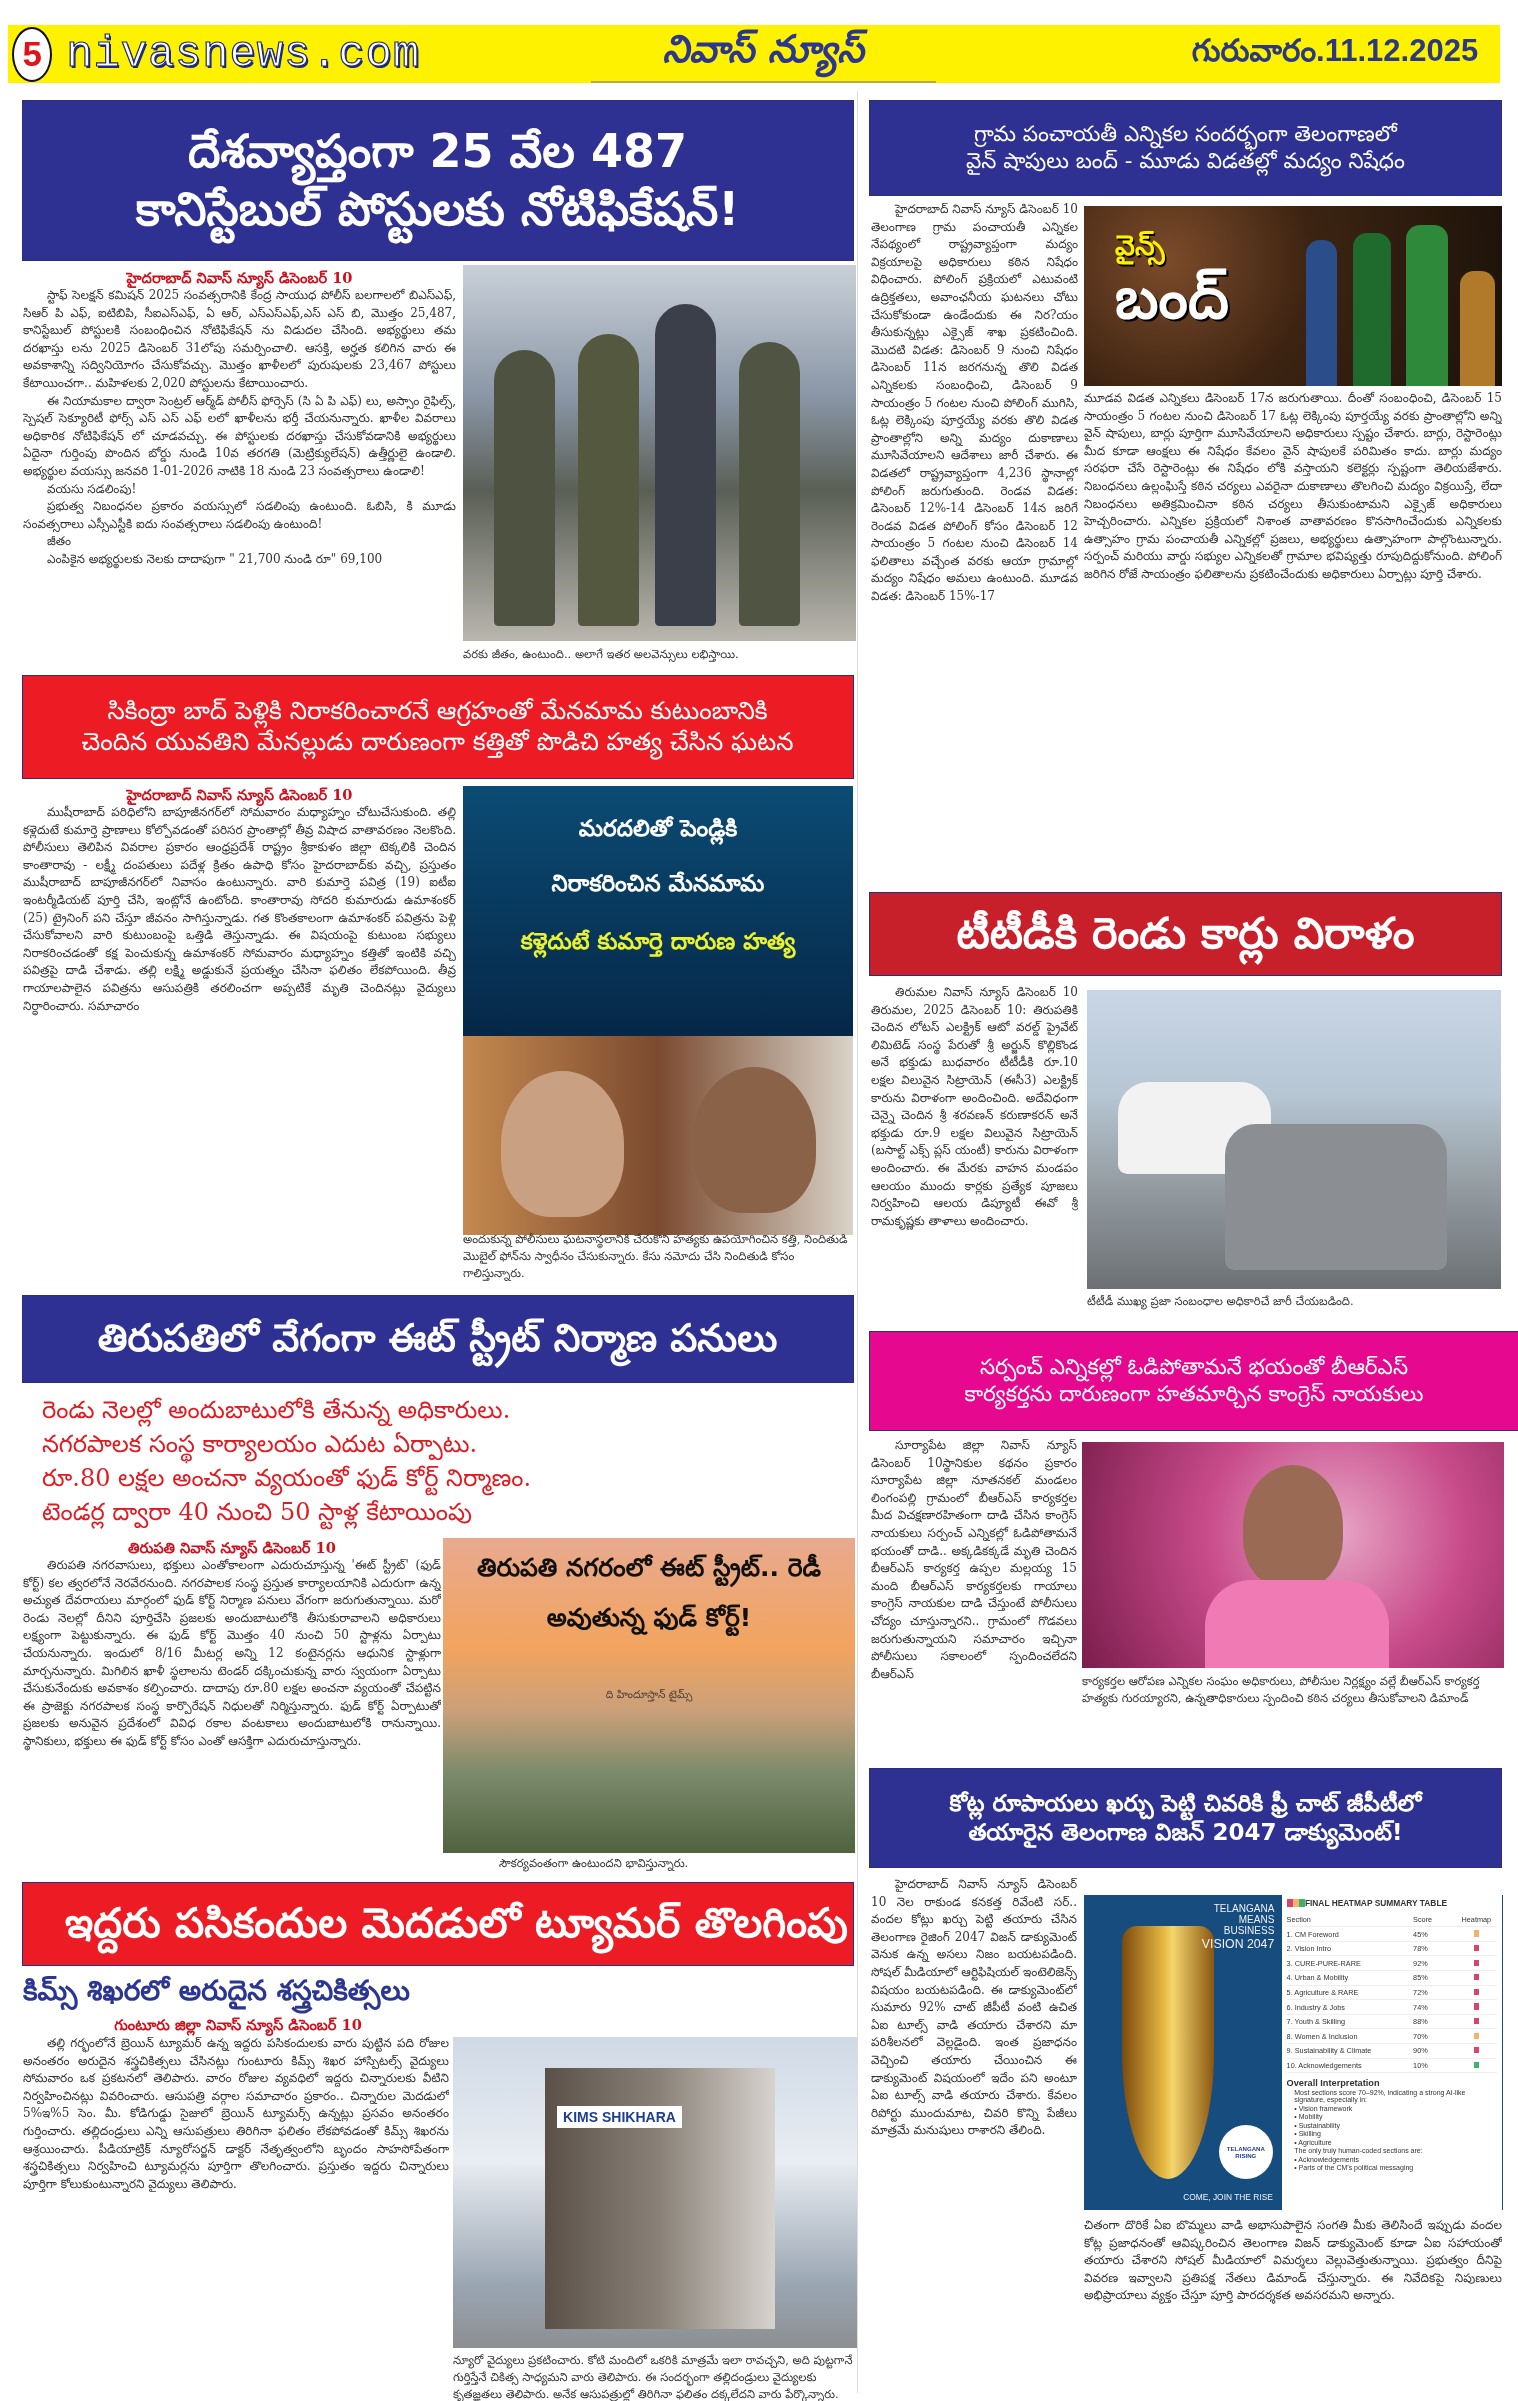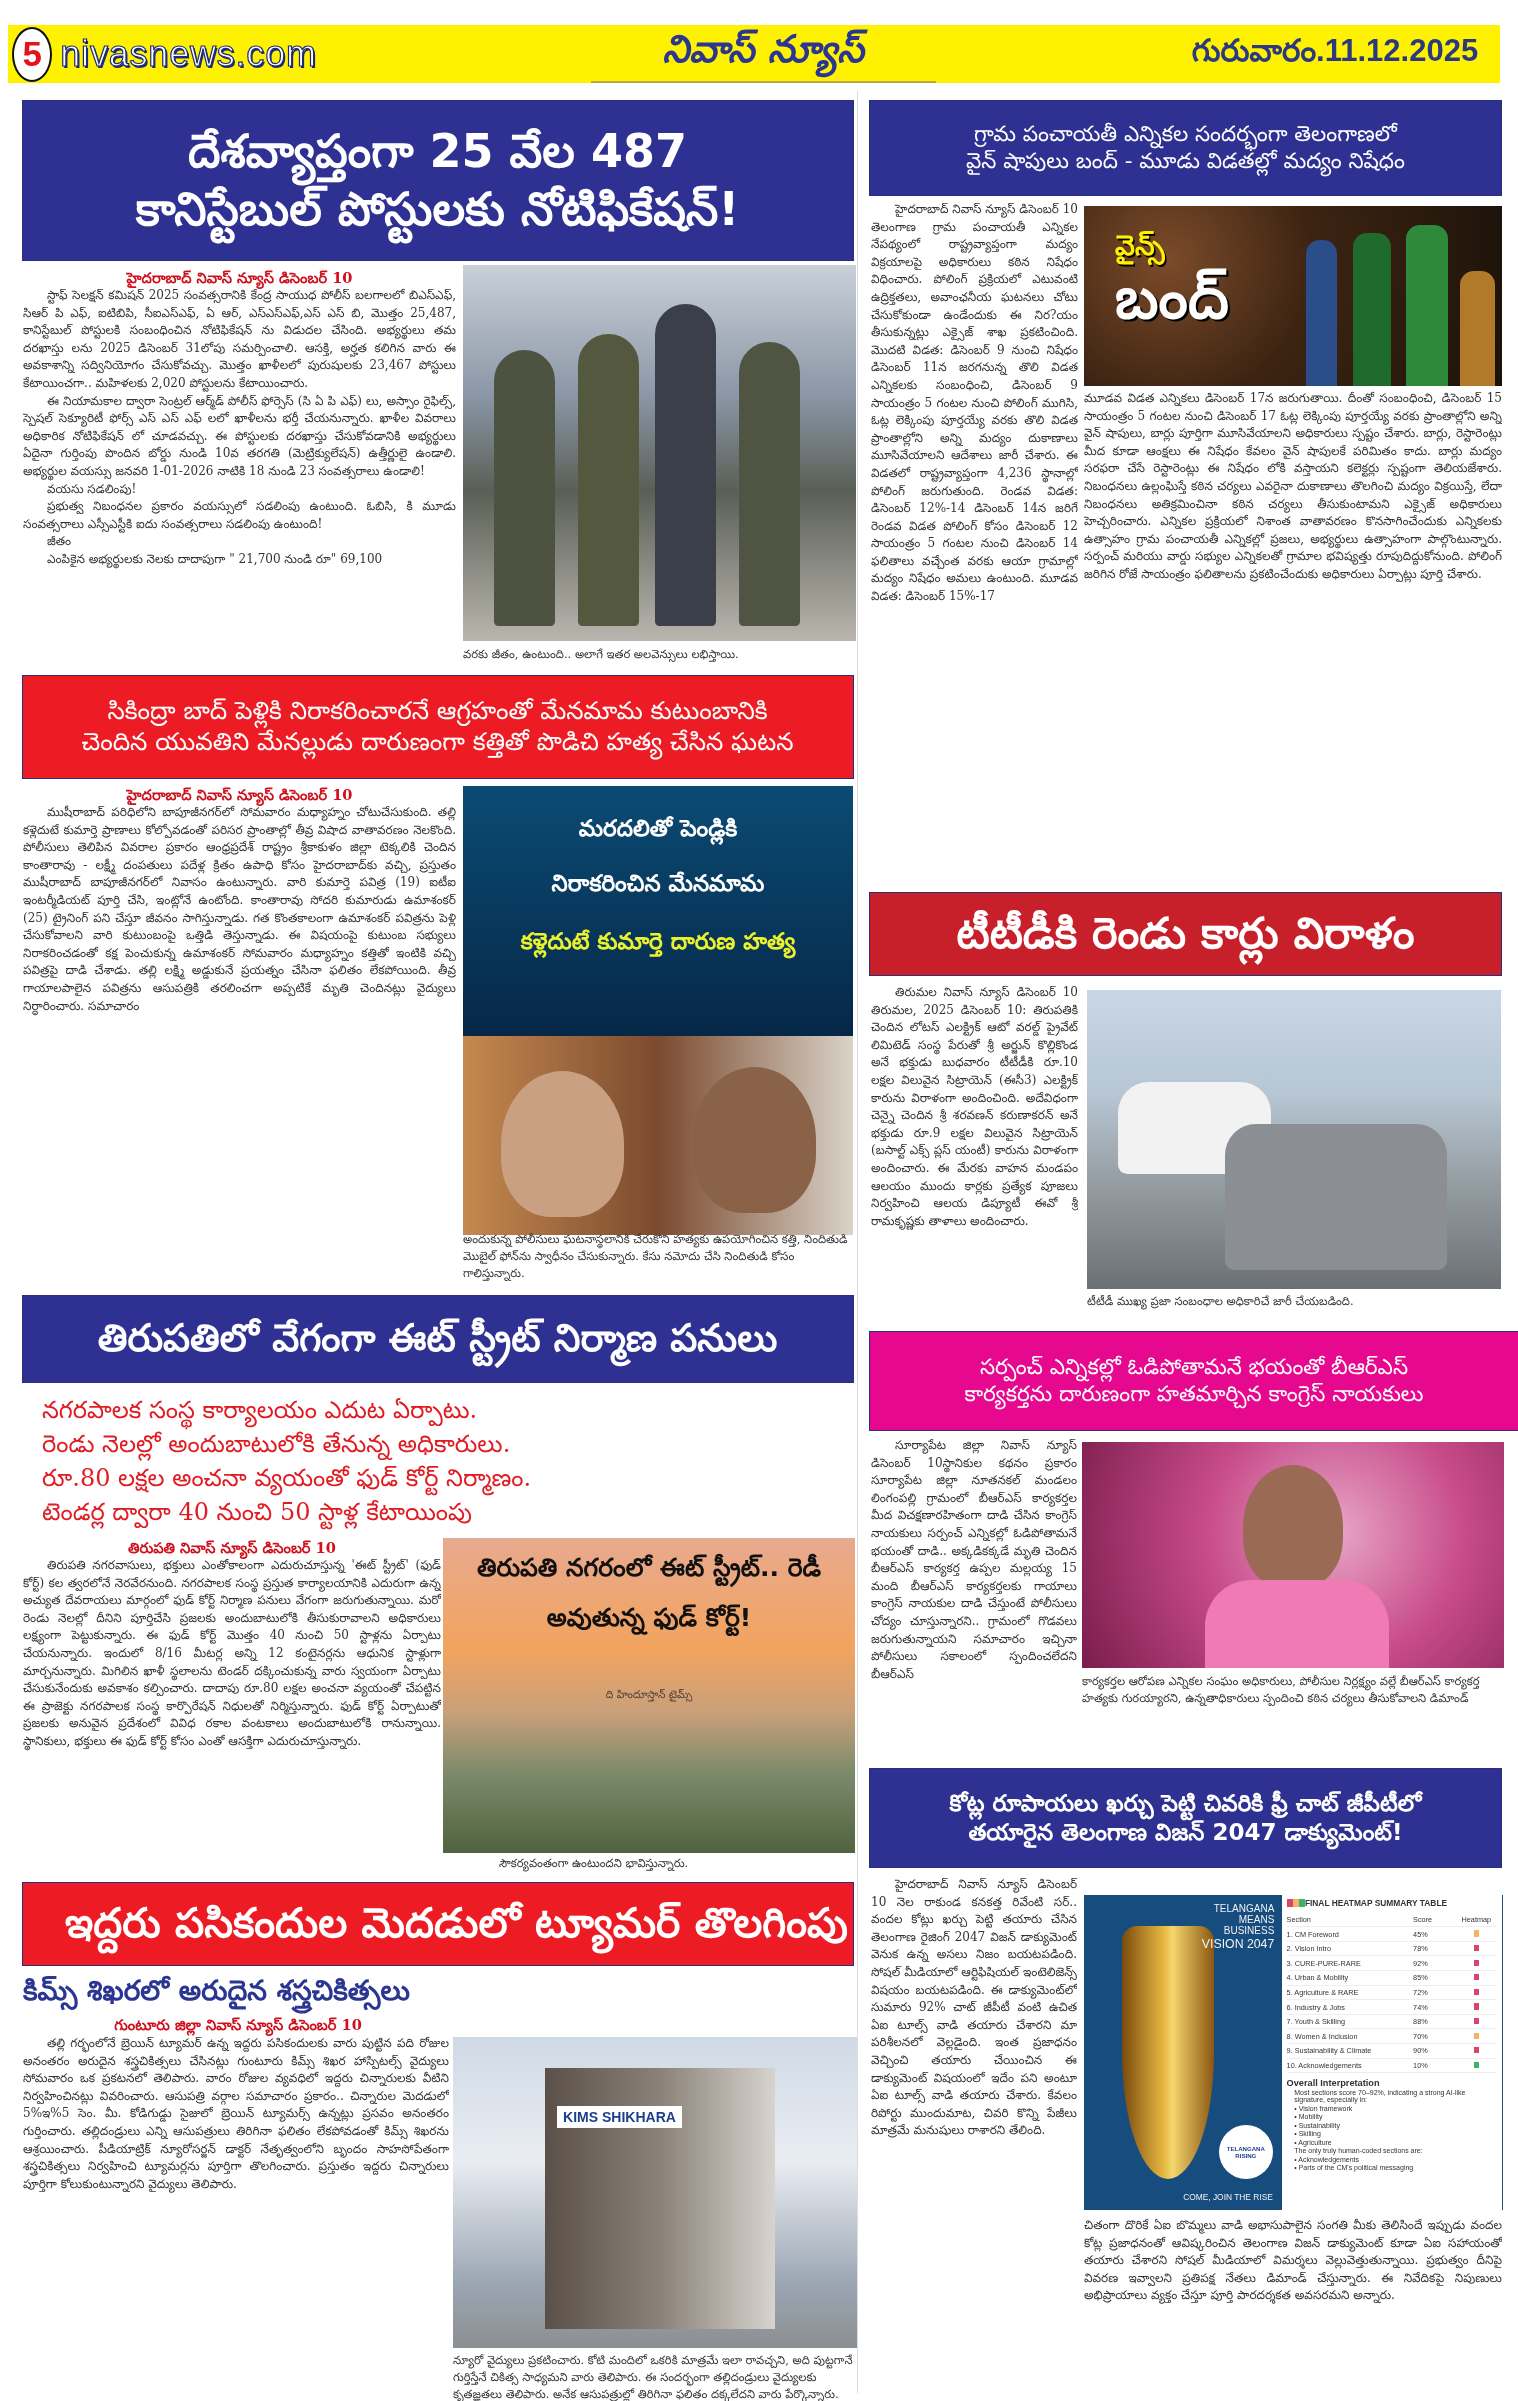--- a/index.html
+++ b/index.html
@@ -2,21 +2,21 @@
 <html style="font-size:12.3px"><head>
 <meta charset="utf-8">
 <style>
   * { box-sizing: border-box; margin: 0; padding: 0; }
   html, body { width: 1518px; height: 2401px; background: #ffffff; overflow: hidden; }
   body { font-family: "DejaVu Sans", sans-serif; color: #222; position: relative; }
 
   .masthead { position: absolute; left: 7.7px; top: 25px; width: 1492px; height: 58px; background: #fff200; }
   .mast-left { position: absolute; left: 0; top: 0; height: 58px; display: flex; align-items: center; }
   .page-num { width: 40px; height: 55px; border: 2.3px solid #111; border-radius: 50%; background: #fff; display: flex; align-items: center; justify-content: center; color: #e3121b; font-weight: bold; font-size: 35px; font-family: "Liberation Sans", sans-serif; margin-left: 4.6px; }
-  .site-url { font-family: Liberation Sans, sans-serif; font-size: 36px; color: #fff; -webkit-text-stroke: 1.2px #1d2a7a; letter-spacing: 0.8px; margin-left: 8px; text-shadow: 1.5px 1.5px 0 #1d2a7a; }
+  .site-url { font-family: Liberation Mono, monospace; font-size: 44px; color: #fff; -webkit-text-stroke: 1.2px #1d2a7a; letter-spacing: 0.8px; margin-left: 14px; text-shadow: 1.5px 1.5px 0 #1d2a7a; }
   .mast-title { position: absolute; left: 583px; top: 0; width: 345px; height: 58px; display: flex; align-items: center; justify-content: center; font-size: 38px; font-weight: bold; color: #2b3693; font-style: italic; border-bottom: 2.3px solid #b8a940; }
   .mast-date { position: absolute; right: 21.5px; top: 0; height: 58px; display: flex; align-items: center; font-size: 31px; font-weight: bold; color: #2b3a80; font-family: "Liberation Sans", sans-serif; }
 
   .headline { position: absolute; display: flex; flex-direction: column; align-items: center; justify-content: center; color: #fff; font-weight: bold; text-align: center; border: 1.5px solid #2a2f7d; line-height: 1.25; }
   .hl-blue { background: #2e3192; }
   .hl-red { background: #ed1c24; }
   .hl-darkred { background: #c8202a; }
   .hl-pink { background: #e6088f; }
 
   .byline { position: absolute; color: #d0101c; font-weight: bold; font-family: "DejaVu Serif", serif; font-size: 14.6px; text-align: center; }
@@ -142,22 +142,22 @@
 <div class="headline hl-darkred" style="left:869px;top:892px;width:633px;height:84px;font-size:43px;">టీటీడీకి రెండు కార్లు విరాళం</div>
 <div class="body-text" style="left:871px;top:984px;width:207px;height:322px;text-indent:2em;">తిరుమల నివాస్ న్యూస్ డిసెంబర్ 10 తిరుమల, 2025 డిసెంబర్ 10: తిరుపతికి చెందిన లోటస్ ఎలక్ట్రిక్ ఆటో వరల్డ్ ప్రైవేట్ లిమిటెడ్ సంస్థ పేరుతో శ్రీ అర్జున్ కొల్లికొండ అనే భక్తుడు బుధవారం టీటీడీకి రూ.10 లక్షల విలువైన సిట్రాయెన్ (ఈసీ3) ఎలక్ట్రిక్ కారును విరాళంగా అందించింది. అదేవిధంగా చెన్నై చెందిన శ్రీ శరవణన్ కరుణాకరన్ అనే భక్తుడు రూ.9 లక్షల విలువైన సిట్రాయెన్ (బసాల్ట్ ఎక్స్ ప్లస్ యంటీ) కారును విరాళంగా అందించారు. ఈ మేరకు వాహన మండపం ఆలయం ముందు కార్లకు ప్రత్యేక పూజలు నిర్వహించి ఆలయ డిప్యూటీ ఈవో శ్రీ రామకృష్ణకు తాళాలు అందించారు.</div>
 <div class="photo photo-car">
   <div class="car" style="left:31px;top:92px;width:153px;height:92px;background:#f2f2f2;"></div>
   <div class="car" style="left:138px;top:134px;width:222px;height:146px;background:#8b8f93;"></div>
 </div>
 <div class="caption" style="left:1087px;top:1293px;width:414px;">టీటీడీ ముఖ్య ప్రజా సంబంధాల అధికారిచే జారీ చేయబడింది.</div>
 
 <div class="headline hl-blue" style="left:21.5px;top:1295px;width:832px;height:88px;font-size:38px;">తిరుపతిలో వేగంగా ఈట్ స్ట్రీట్ నిర్మాణ పనులు</div>
 <div class="sub-red" style="left:42px;top:1393px;width:691px;">
+  <div>రెండు నెలల్లో అందుబాటులోకి తేనున్న అధికారులు.</div>
   <div>నగరపాలక సంస్థ కార్యాలయం ఎదుట ఏర్పాటు.</div>
-  <div>రెండు నెలల్లో అందుబాటులోకి తేనున్న అధికారులు.</div>
   <div>రూ.80 లక్షల అంచనా వ్యయంతో ఫుడ్ కోర్ట్ నిర్మాణం.</div>
   <div>టెండర్ల ద్వారా 40 నుంచి 50 స్టాళ్ల కేటాయింపు</div>
 </div>
 <div class="byline" style="left:23px;top:1539px;width:418px;">తిరుపతి నివాస్ న్యూస్ డిసెంబర్ 10</div>
 <div class="body-text" style="left:23px;top:1557px;width:418px;height:315px;">
   <p>తిరుపతి నగరవాసులు, భక్తులు ఎంతోకాలంగా ఎదురుచూస్తున్న 'ఈట్ స్ట్రీట్' (ఫుడ్ కోర్ట్) కల త్వరలోనే నెరవేరనుంది. నగరపాలక సంస్థ ప్రస్తుత కార్యాలయానికి ఎదురుగా ఉన్న అచ్యుత దేవరాయలు మార్గంలో ఫుడ్ కోర్ట్ నిర్మాణ పనులు వేగంగా జరుగుతున్నాయి. మరో రెండు నెలల్లో దీనిని పూర్తిచేసి ప్రజలకు అందుబాటులోకి తీసుకురావాలని అధికారులు లక్ష్యంగా పెట్టుకున్నారు. ఈ ఫుడ్ కోర్ట్ మొత్తం 40 నుంచి 50 స్టాళ్లను ఏర్పాటు చేయనున్నారు. ఇందులో 8/16 మీటర్ల అన్ని 12 కంటైనర్లను ఆధునిక స్టాళ్లుగా మార్చనున్నారు. మిగిలిన ఖాళీ స్థలాలను టెండర్ దక్కించుకున్న వారు స్వయంగా ఏర్పాటు చేసుకునేందుకు అవకాశం కల్పించారు. దాదాపు రూ.80 లక్షల అంచనా వ్యయంతో చేపట్టిన ఈ ప్రాజెక్టు నగరపాలక సంస్థ కార్పొరేషన్ నిధులతో నిర్మిస్తున్నారు. ఫుడ్ కోర్ట్ ఏర్పాటుతో ప్రజలకు అనువైన ప్రదేశంలో వివిధ రకాల వంటకాలు అందుబాటులోకి రానున్నాయి. స్థానికులు, భక్తులు ఈ ఫుడ్ కోర్ట్ కోసం ఎంతో ఆసక్తిగా ఎదురుచూస్తున్నారు.</p>
 </div>
 <div class="photo photo-tirupati">
   <div class="tp-line" style="top:15.3px;">తిరుపతి నగరంలో ఈట్ స్ట్రీట్.. రెడీ</div>
   <div class="tp-line" style="top:65px;">అవుతున్న ఫుడ్ కోర్ట్!</div>

